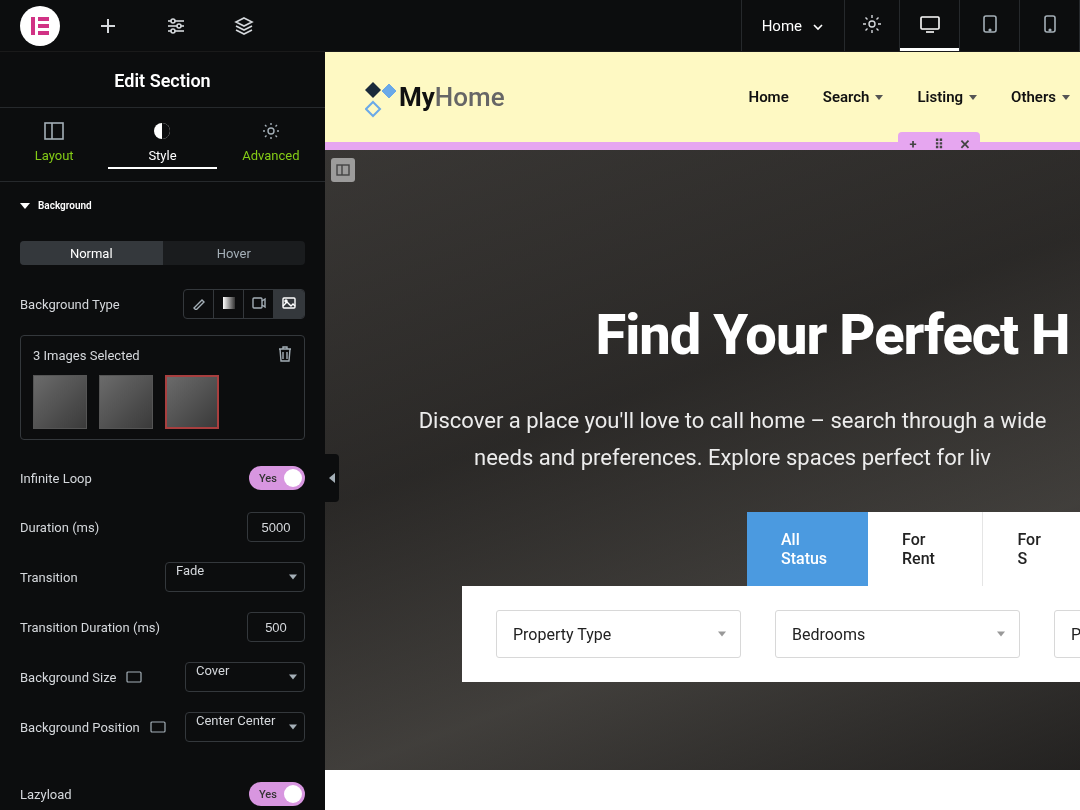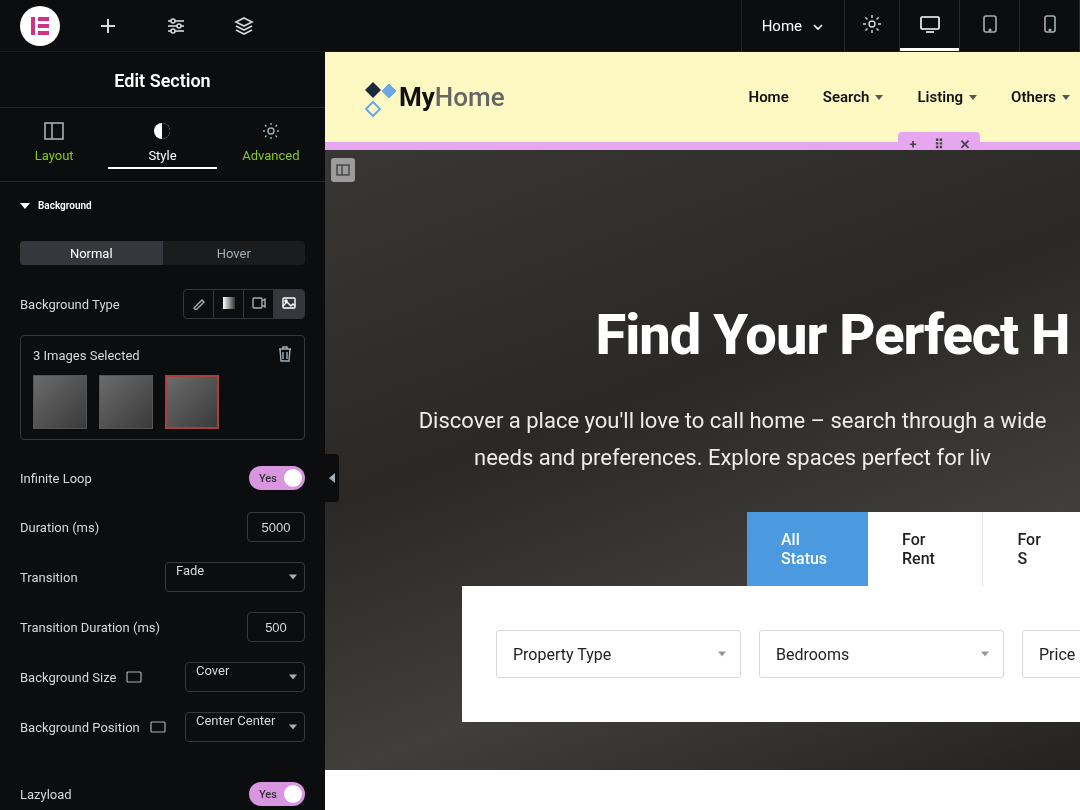--- a/index.html
+++ b/index.html
@@ -81,21 +81,21 @@
 
 .hero { height: 620px; background: linear-gradient(rgba(30,30,30,0.55), rgba(30,30,30,0.55)), linear-gradient(160deg, #5a5550 0%, #3a3632 40%, #6b665f 70%, #2a2724 100%); position: relative; padding-top: 10px; }
 .column-handle { position: absolute; top: 8px; left: 6px; width: 24px; height: 24px; background: rgba(200,200,200,0.7); border-radius: 3px; display:flex; align-items:center; justify-content:center; cursor:pointer; }
 .hero-title { text-align: center; color: #fff; font-size: 56px; font-weight: 800; margin-top: 142px; padding-left: 260px; letter-spacing: -1px; }
 .hero-sub { text-align: center; color: #ececec; font-size: 22px; margin-top: 34px; padding-left: 60px; line-height: 1.7; }
 
 .search-box { position: absolute; top: 515px; left: 450px; right: 0; }
 .status-tabs { display: flex; }
 .status-tab { padding: 18px 34px; background: #fff; color: #222; font-size: 16px; font-weight: 500; cursor: pointer; border-right: 1px solid #e5e5e5; }
 .status-tab.active { background: #4b9ae0; color: #fff; border-right: none; }
-.search-form { background: #fff; padding: 44px 34px; display: flex; gap: 18px; }
+.search-form { background: #fff; padding: 24px 34px; display: flex; gap: 34px; }
 .search-select { flex: 0 0 245px; height: 48px; border: 1px solid #d8d8d8; border-radius: 3px; display: flex; align-items: center; padding: 0 16px; font-size: 16px; color: #222; cursor: pointer; position: relative; }
 .search-select .sel-caret { position: absolute; right: 14px; top: 50%; transform: translateY(-50%); width:0; height:0; border-left:4px solid transparent; border-right:4px solid transparent; border-top:5px solid #999; }
 
 </style>
 </head>
 <body>
 
 <div class="top-bar">
   <div class="top-left">
     <div class="elementor-logo">

